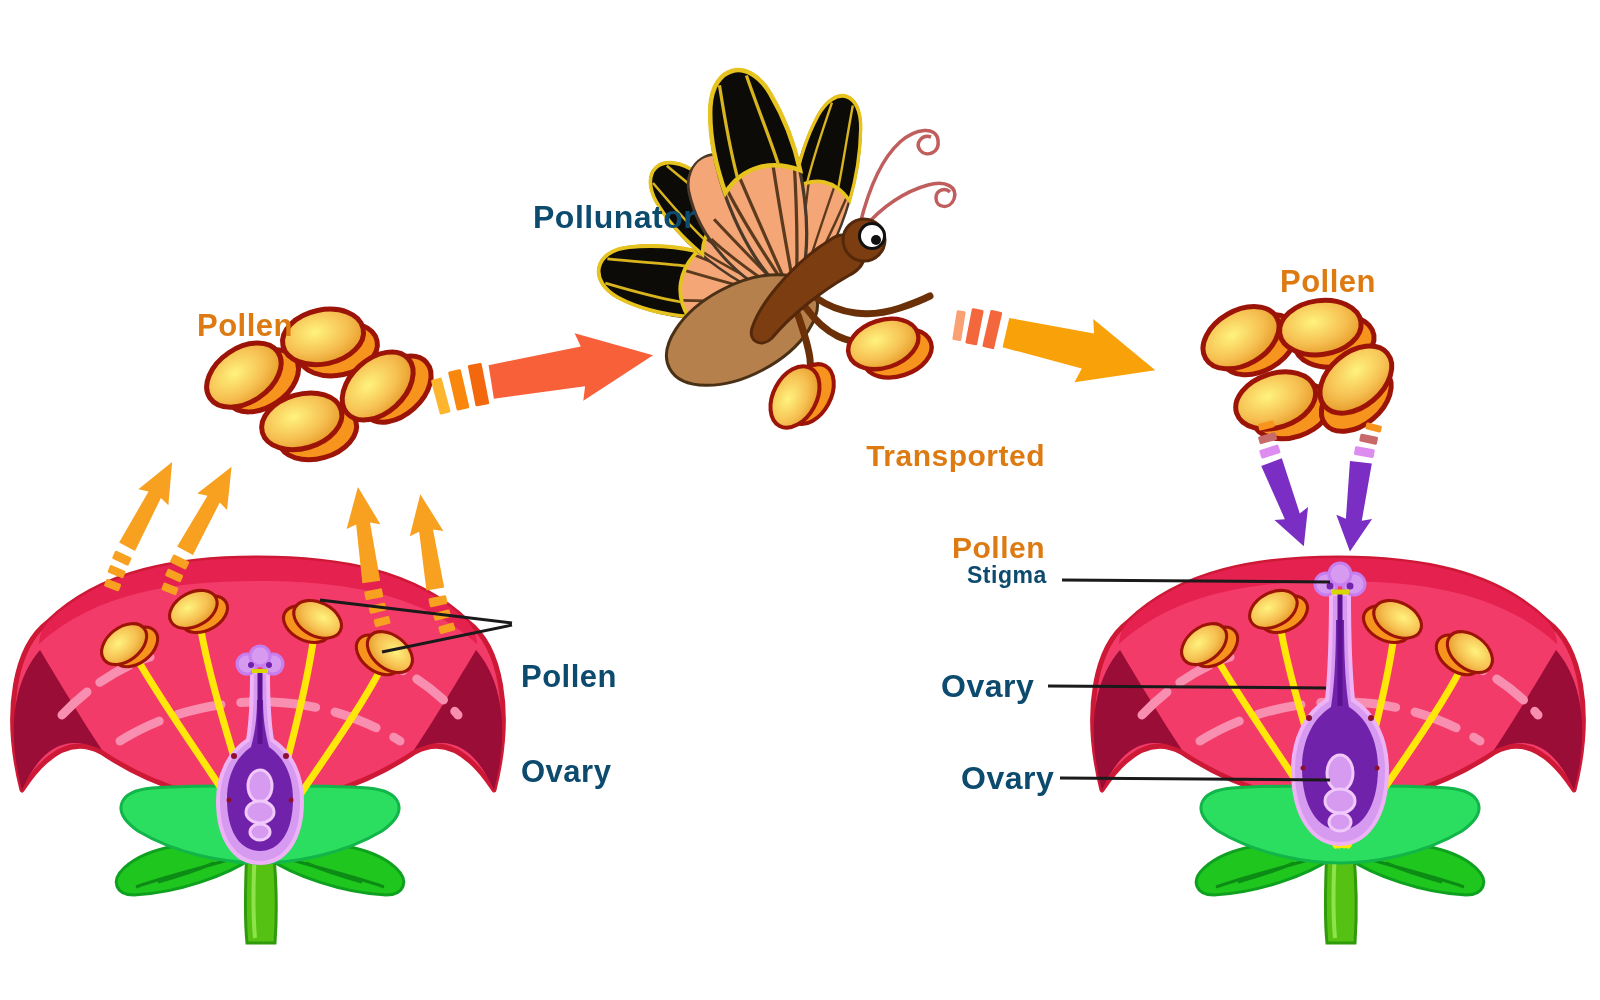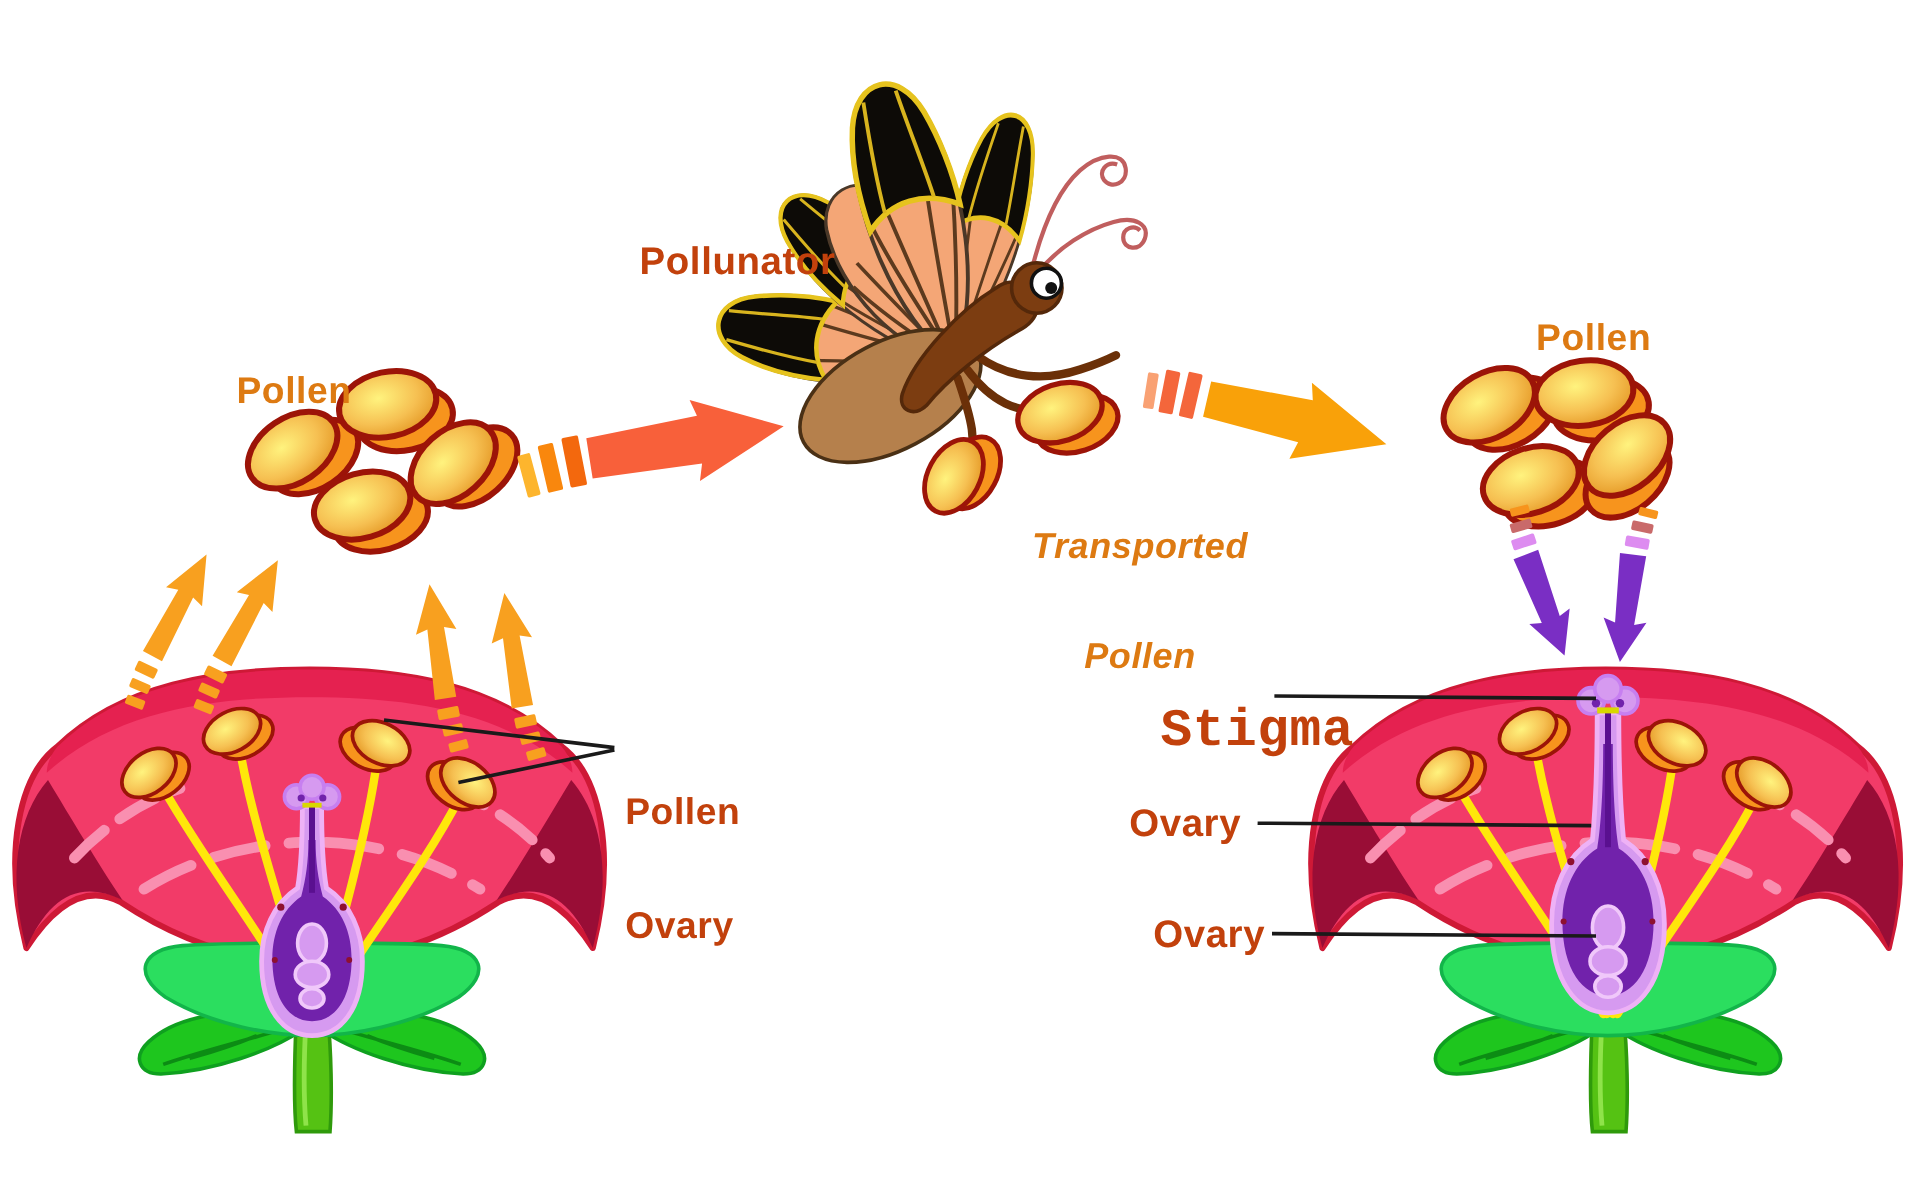--- a/index.html
+++ b/index.html
@@ -1,22 +1,22 @@
 <!DOCTYPE html>
 <html><head>
 <meta charset="utf-8">
 <style>
   html,body{margin:0;padding:0;background:#fff;}
   .stage{position:relative;width:1600px;height:1000px;background:#ffffff;overflow:hidden;
          font-family:"Liberation Sans", sans-serif;}
   .stage svg{position:absolute;left:0;top:0;}
   .label{position:absolute;font-weight:800;line-height:1.02;letter-spacing:.5px;white-space:pre;}
-  .lbl-gray{color:#c2410c;font-size:31px;}
+  .lbl-gray{color:#0c4a6e;font-size:31px;}
   .lbl-orange{color:#dd7a12;font-size:31px;}
-  .lbl-center{text-align:center;font-style:italic;}
+  .lbl-center{text-align:right;}
 </style>
 </head>
 <body>
 
 <div class="stage">
 
 <svg width="1600" height="1000" viewBox="0 0 1600 1000">
   <defs>
     <radialGradient id="gGrain" cx="42%" cy="38%" r="72%">
       <stop offset="0%" stop-color="#fff37e"></stop>
@@ -268,19 +268,19 @@
   <div>Pollen</div>
 </div>
 
 <div class="label lbl-orange" style="left:1280px;top:266px;">Pollen</div>
 
 <div class="label lbl-gray" style="left:521px;top:598px;">
   <div>Pollen</div>
   <div>Ovary</div>
 </div>
 
-<div class="label lbl-gray" style="left:967px;top:588px;font-size:44px;font-family:Liberation Mono, monospace;">Stigma</div>
+<div class="label lbl-gray" style="left:967px;top:564px;font-size:23px;">Stigma</div>
 
 <div class="label lbl-gray" style="left:941px;top:670px;font-size:32px;text-align:center;">Ovary</div>
 
 <div class="label lbl-gray" style="left:961px;top:762px;font-size:32px;">Ovary</div>
 
 </div>
 
 </body></html>

